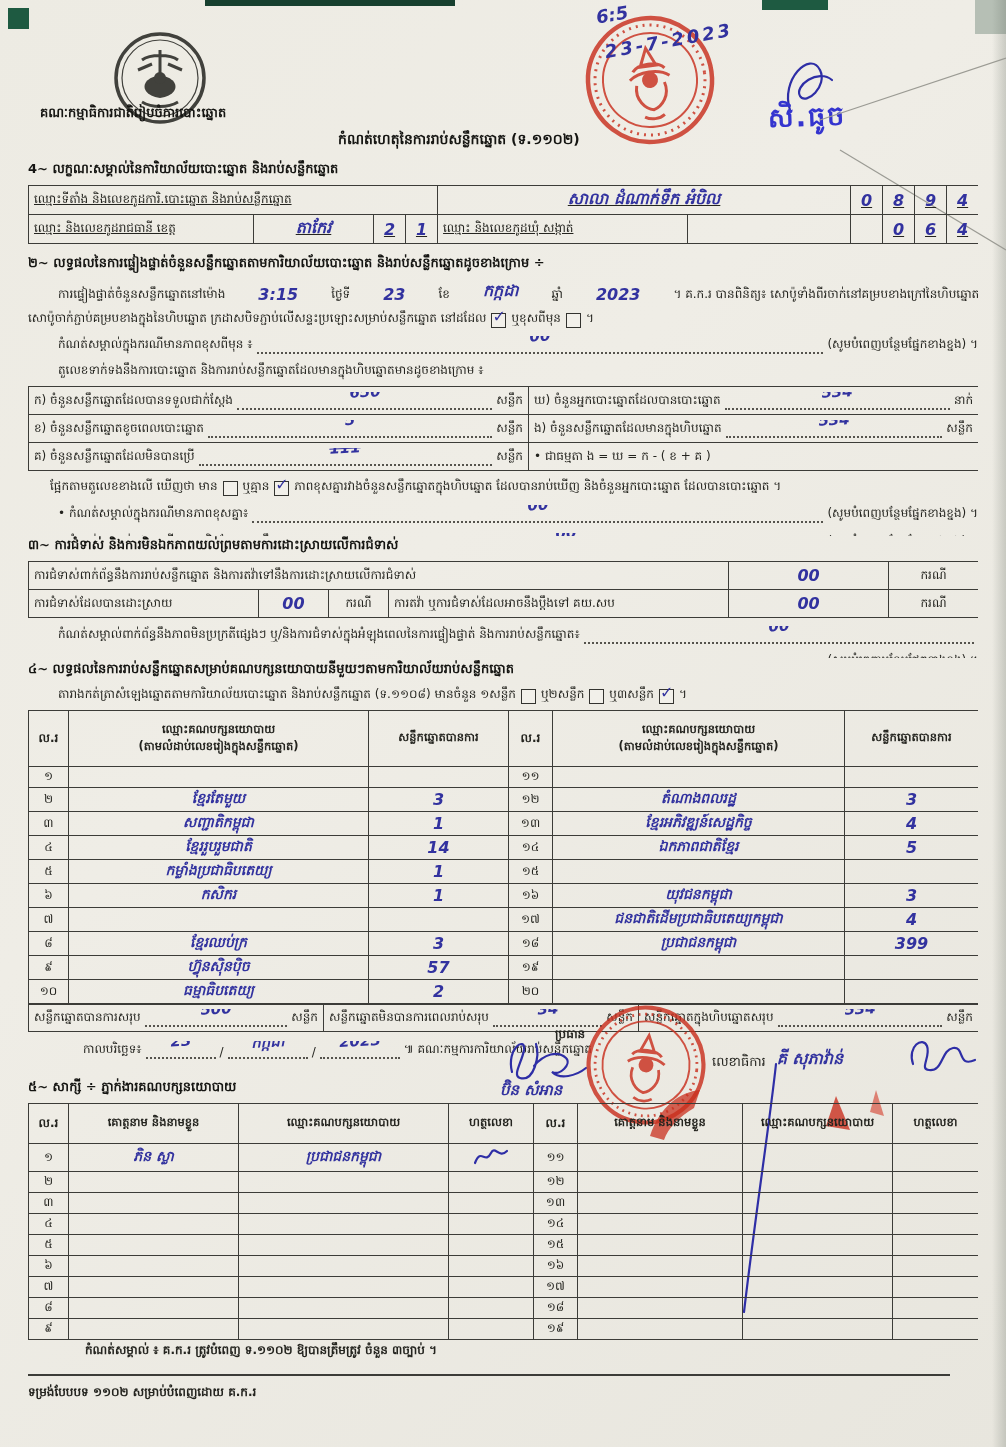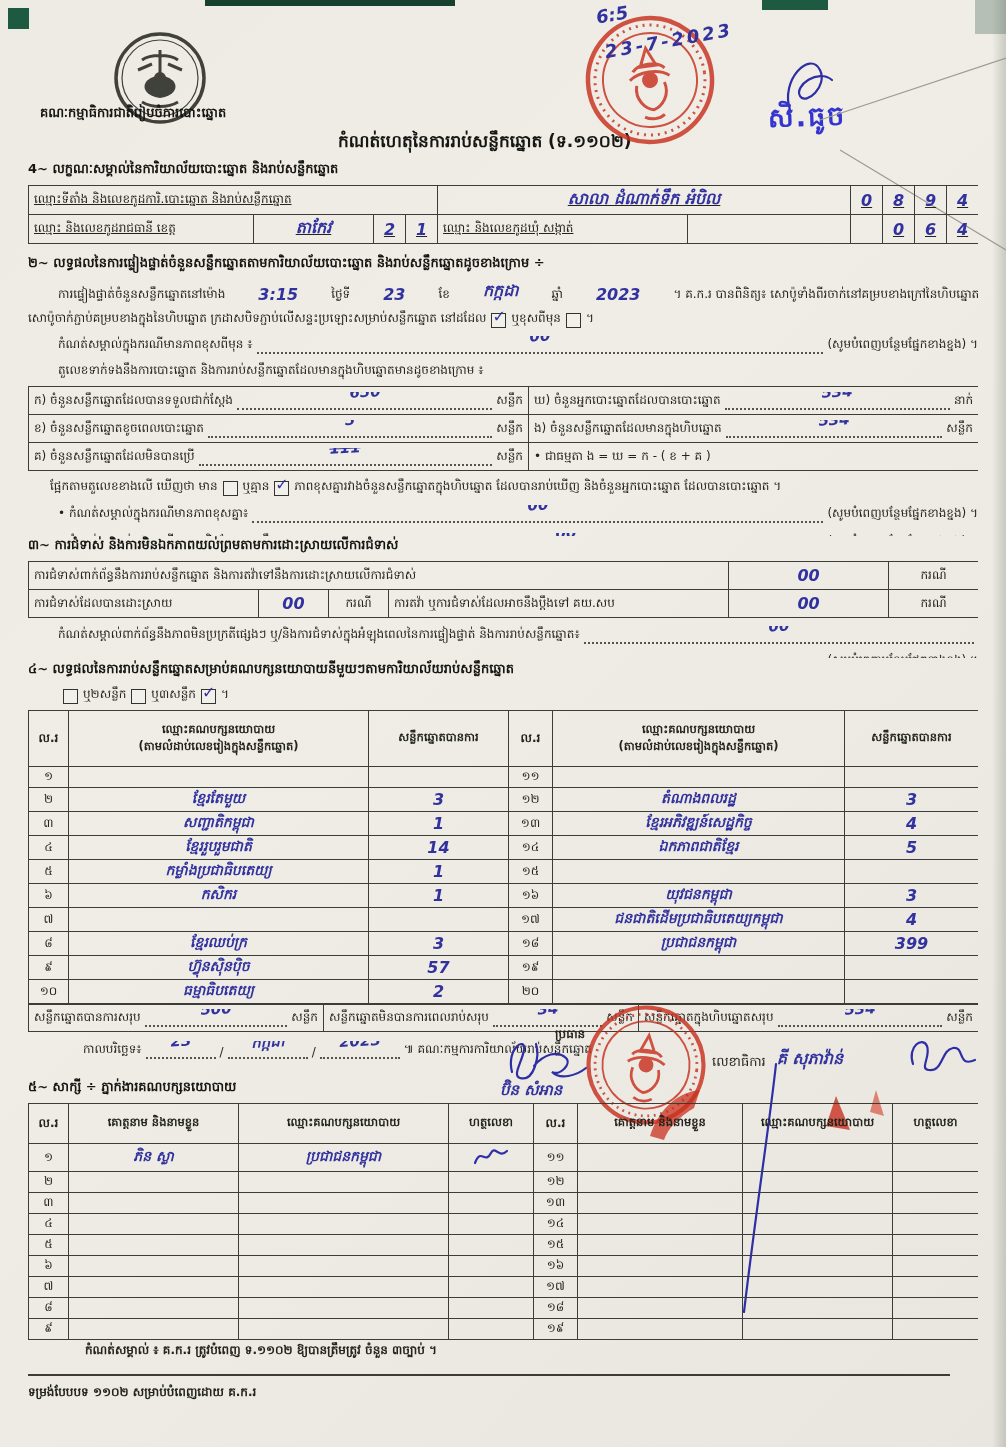--- a/index.html
+++ b/index.html
@@ -49,21 +49,21 @@
 
   <svg class="stamp" style="left:112px;top:30px;" width="96" height="96" viewBox="0 0 96 96">
     <circle cx="48" cy="48" r="44" fill="none" stroke="#1c1c18" stroke-width="3.5"></circle>
     <circle cx="48" cy="48" r="38" fill="none" stroke="#1c1c18" stroke-width="1.2"></circle>
     <path d="M48 20 L48 44 M30 30 C38 24 58 24 66 30 M26 40 L40 34 M70 40 L56 34" stroke="#1c1c18" stroke-width="3" fill="none"></path>
     <path d="M34 52 C40 44 56 44 62 52 C66 58 62 66 48 68 C34 66 30 58 34 52 Z" fill="#1c1c18"></path>
     <path d="M30 72 C40 78 56 78 66 72" stroke="#1c1c18" stroke-width="3" fill="none"></path>
     <circle cx="48" cy="48" r="6" fill="#1c1c18"></circle>
   </svg>
   <div style="position:absolute;left:40px;top:104px;" class="h">គណៈកម្មាធិការជាតិរៀបចំការបោះឆ្នោត</div>
-  <div style="position:absolute;left:338px;top:130px;font-size:17px;" class="h">កំណត់ហេតុនៃការរាប់សន្លឹកឆ្នោត (ទ.១១០២)</div>
+  <div style="position:absolute;left:338px;top:130px;font-size:14px;" class="h">កំណត់ហេតុនៃការរាប់សន្លឹកឆ្នោត (ទ.១១០២)</div>
 
   <svg class="stamp" style="left:582px;top:12px;transform:rotate(-8deg);" width="136" height="136" viewBox="0 0 136 136">
     <circle cx="68" cy="68" r="62" class="redline" stroke-width="4.5"></circle>
     <circle cx="68" cy="68" r="47" class="redline" stroke-width="2"></circle>
     <circle cx="68" cy="68" r="55" class="redline" stroke-width="3" stroke-dasharray="2 5"></circle>
     <path d="M68 36 L60 54 L76 54 Z M52 58 C58 50 78 50 84 58 M48 66 C58 58 78 58 88 66 M54 72 C50 86 60 96 68 98 C76 96 86 86 82 72 M58 104 C64 108 72 108 78 104" class="redline" stroke-width="3"></path>
     <circle cx="68" cy="68" r="8" fill="#c9301f"></circle>
   </svg>
   <div class="hwbig" style="position:absolute;left:596px;top:4px;transform:rotate(-9deg);font-size:18px;">6:5</div>
   <div class="hwbig" style="position:absolute;left:604px;top:30px;transform:rotate(-10deg);font-size:18px;letter-spacing:3px;">23-7-2023</div>
@@ -264,20 +264,21 @@
     </div>
     <div class="row" style="margin-top:8px;">
       <span class="lead" style="margin-left:0;"></span>
       <span class="note-suffix">(សូមបំពេញបន្ថែមផ្នែកខាងខ្នង) ។</span>
     </div>
   </div>
 
   <div class="sec" style="top:660px;height:420px;">
     <div class="h">៤~ លទ្ធផលនៃការរាប់សន្លឹកឆ្នោតសម្រាប់គណបក្សនយោបាយនីមួយៗតាមការិយាល័យរាប់សន្លឹកឆ្នោត</div>
     <div class="row" style="margin:7px 0 0 30px;">
+      <span>តារាងកត់ត្រាសំឡេងឆ្នោតតាមការិយាល័យបោះឆ្នោត និងរាប់សន្លឹកឆ្នោត (ទ.១១០៨) មានចំនួន ១សន្លឹក</span>
       <span class="cb"></span>
       <span>ឬ២សន្លឹក</span>
       <span class="cb"></span>
       <span>ឬ៣សន្លឹក</span>
       <span class="cb checked"></span>
       <span>។</span>
     </div>
     <table style="margin-top:6px;">
       <colgroup>
           <col style="width:40px">

